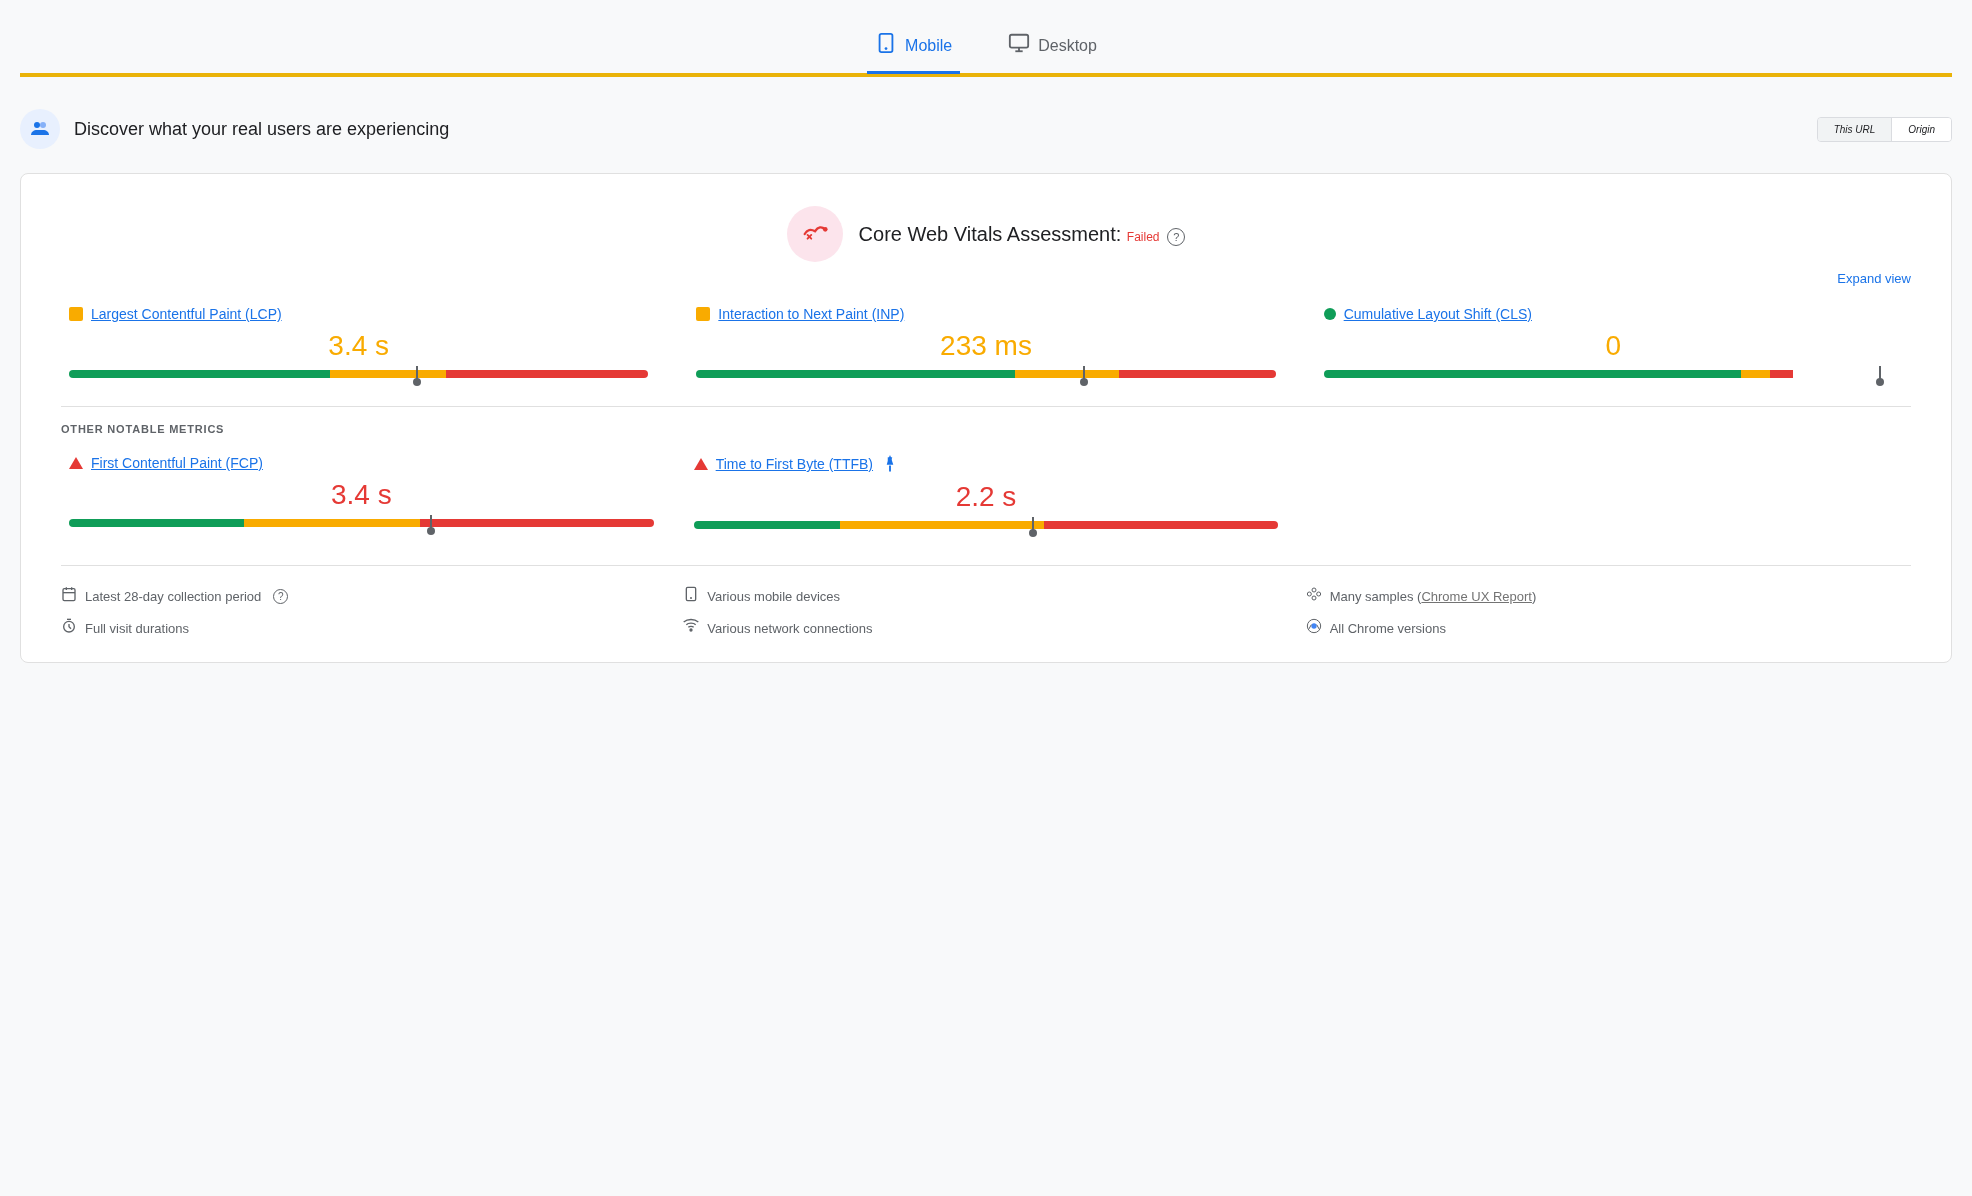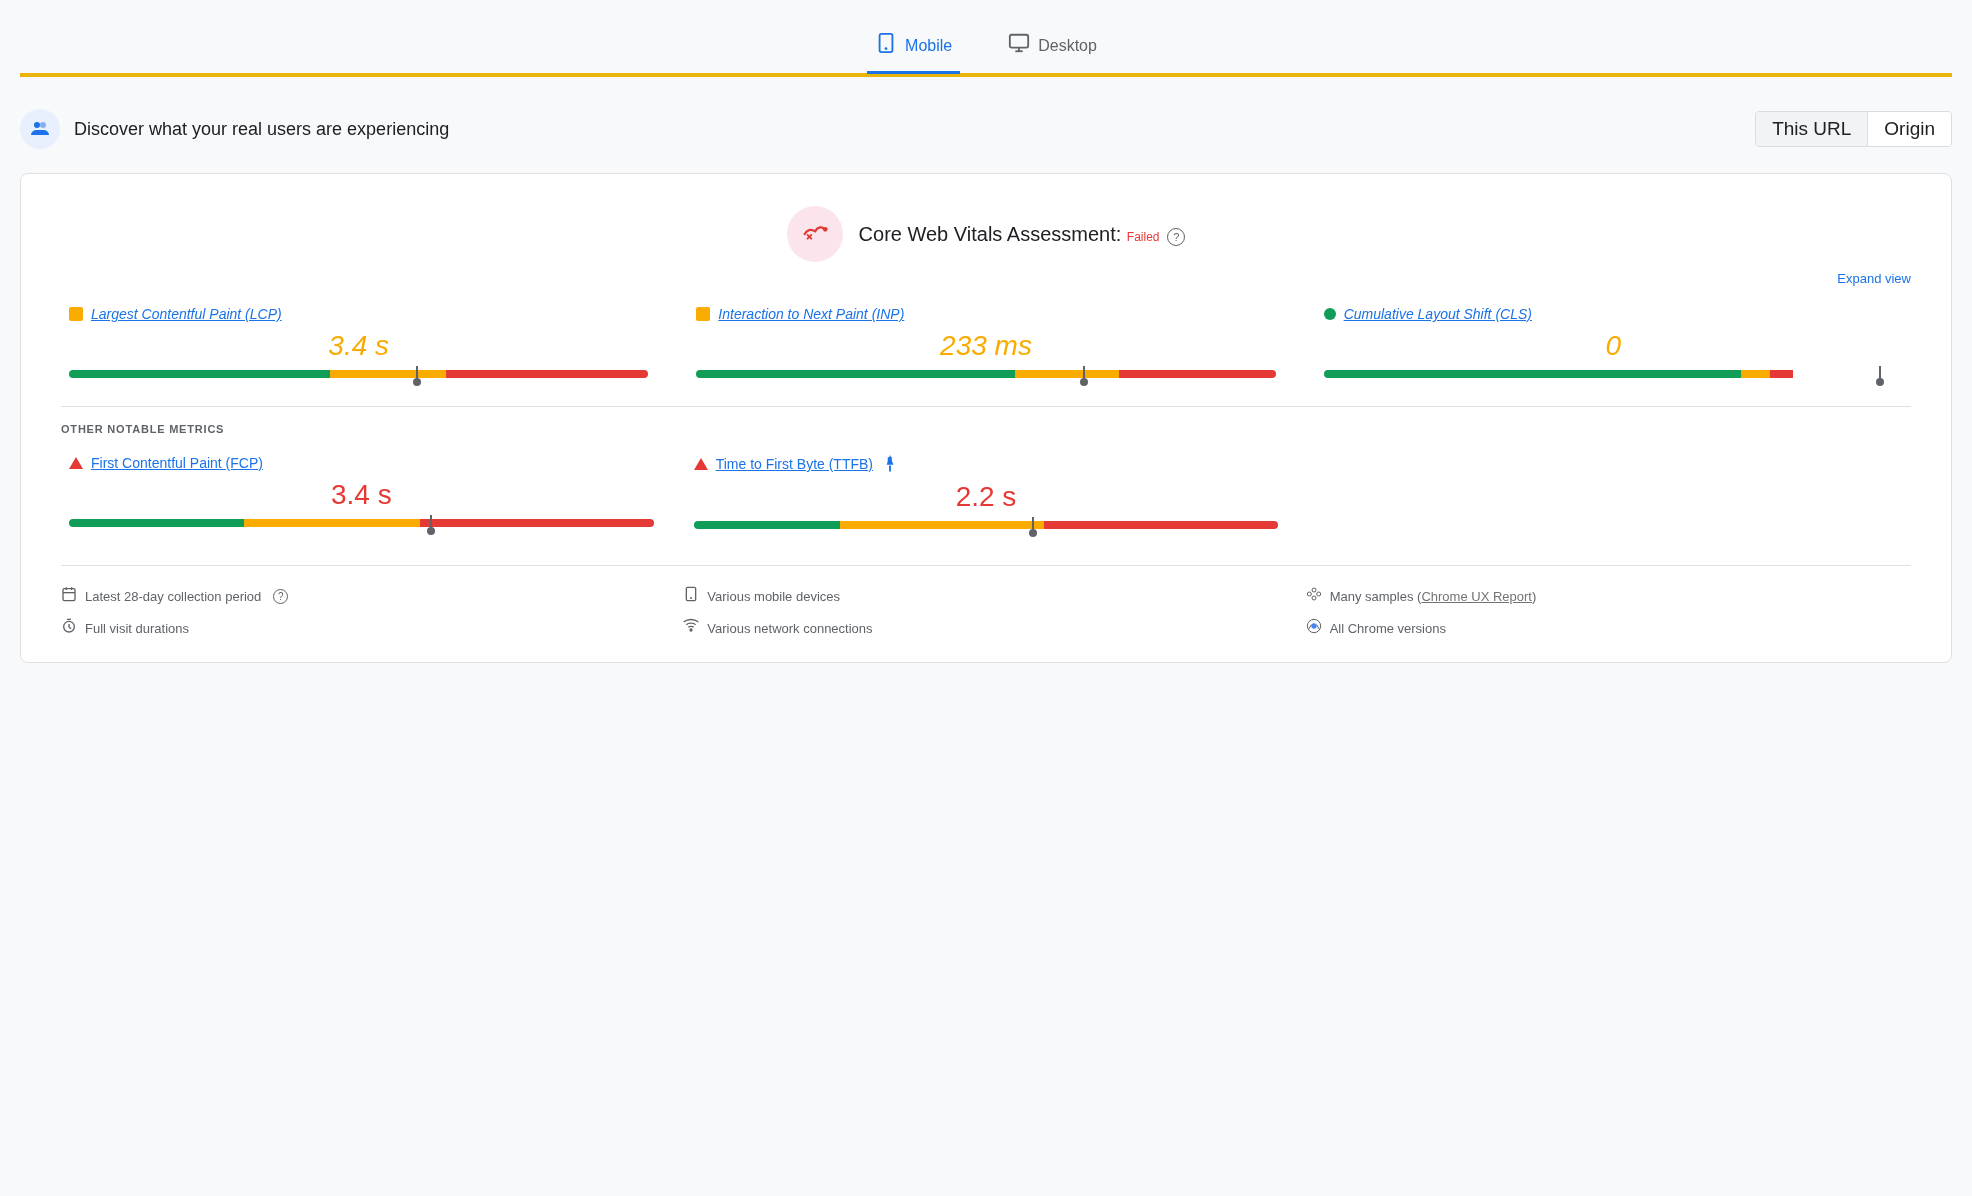--- a/index.html
+++ b/index.html
@@ -72,22 +72,23 @@
       display: flex;
       border: 1px solid #dadce0;
       border-radius: 4px;
       overflow: hidden;
     }
     .url-toggle button {
       padding: 6px 16px;
       border: none;
       background: white;
       cursor: pointer;
-      font-size: 19px;
+      font-size: 10px;
       color: #202124;
+      font-style: italic;
     }
     .url-toggle button.active {
       background: #f1f3f4;
       font-weight: 500;
     }
     .url-toggle button:first-child {
       border-right: 1px solid #dadce0;
     }
 
     
@@ -147,21 +148,20 @@
       cursor: pointer;
       text-decoration: none;
     }
 
     
     .metrics-grid {
       display: grid;
       grid-template-columns: 1fr 1fr 1fr;
       gap: 12px 32px;
       margin-bottom: 24px;
-      font-style: italic;
     }
     .metric-item {
       padding: 0 8px;
     }
     .metric-label-row {
       display: flex;
       align-items: center;
       gap: 8px;
       margin-bottom: 8px;
     }

